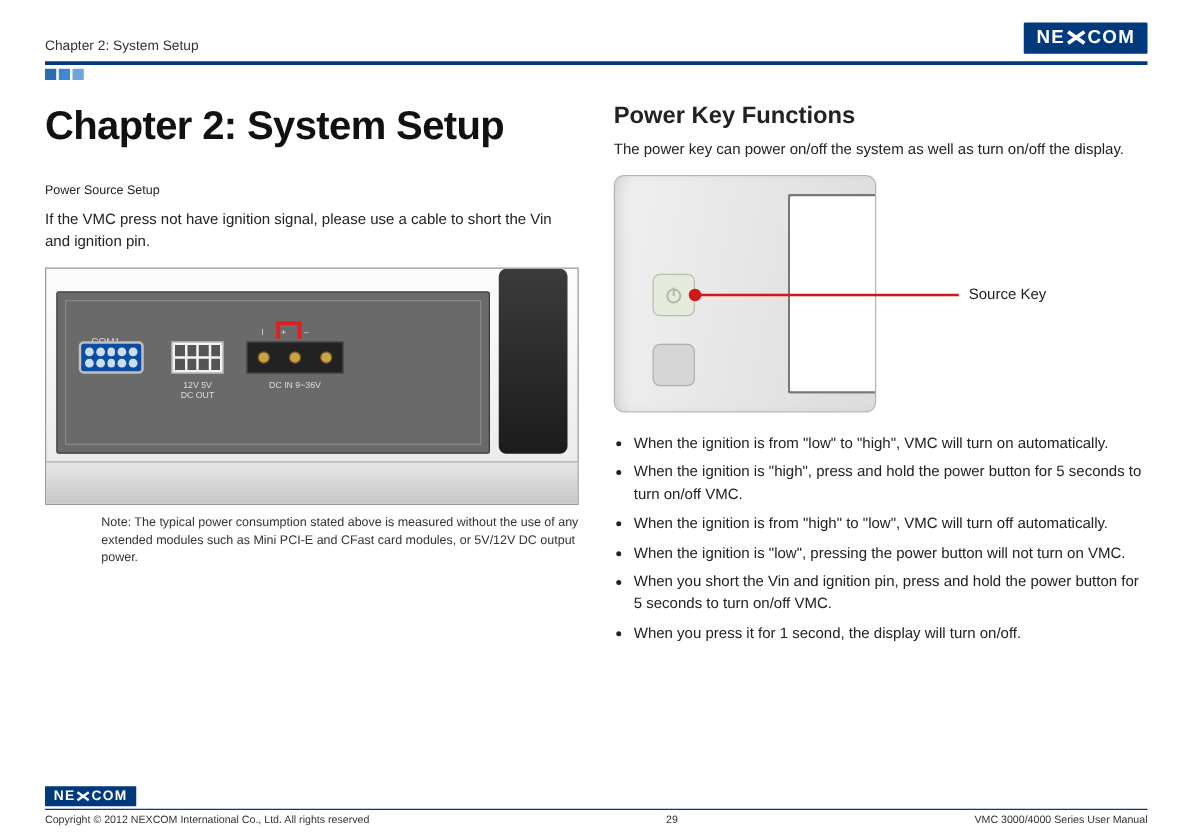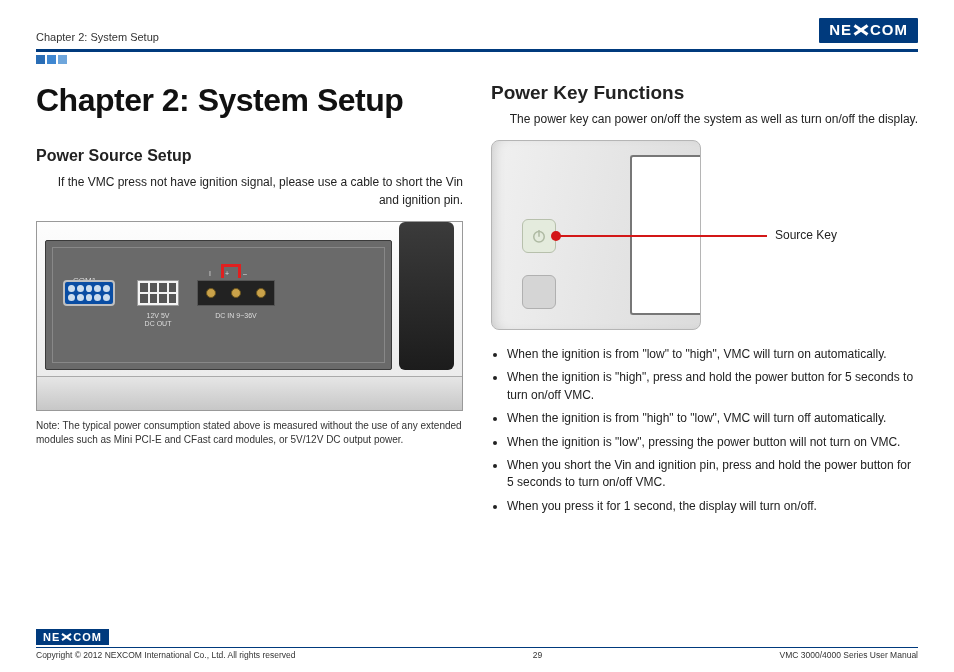--- a/index.html
+++ b/index.html
@@ -60,23 +60,23 @@
   .col { flex: 1 1 50%; }
 
   h1.chapter-title {
     font-size: 32px;
     font-weight: 700;
     color: #111;
     margin-bottom: 28px;
     letter-spacing: -0.5px;
   }
   h2.sec { font-size: 19px; font-weight: 700; margin-bottom: 6px; }
-  h3.sub { font-size: 16px; font-weight: 700; margin-bottom: 8px; }
-  p.body { font-size: 12px; line-height: 1.5; margin-bottom: 12px; color: #222; text-align: right; }
-  .note { font-size: 10px; line-height: 1.4; color: #333; margin-top: 8px;}
+  h3.sub { font-size: 10px; font-weight: 400; margin-bottom: 8px; }
+  p.body { font-size: 12px; line-height: 1.5; margin-bottom: 12px; color: #222; }
+  .note { font-size: 10px; line-height: 1.4; color: #333; margin-top: 8px; margin-left: 45px;}
 
   ul.bullets { list-style: disc; margin-left: 16px; }
   ul.bullets li { font-size: 12px; line-height: 1.45; margin-bottom: 6px; }
 
   
   .fig-left {
     width: 100%; height: 190px;
     background: linear-gradient(#fdfdfd, #e8e8e8);
     border: 1px solid #999;
     position: relative;

